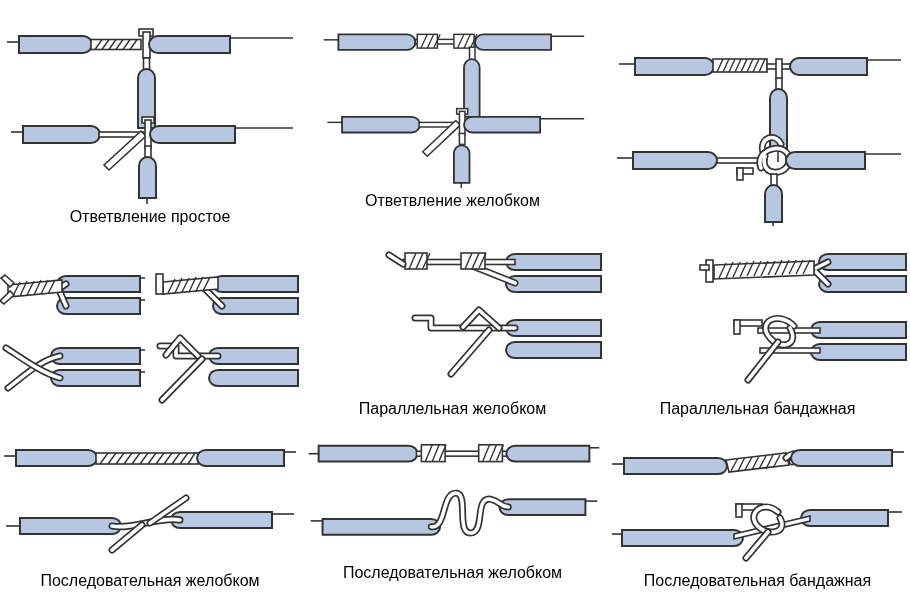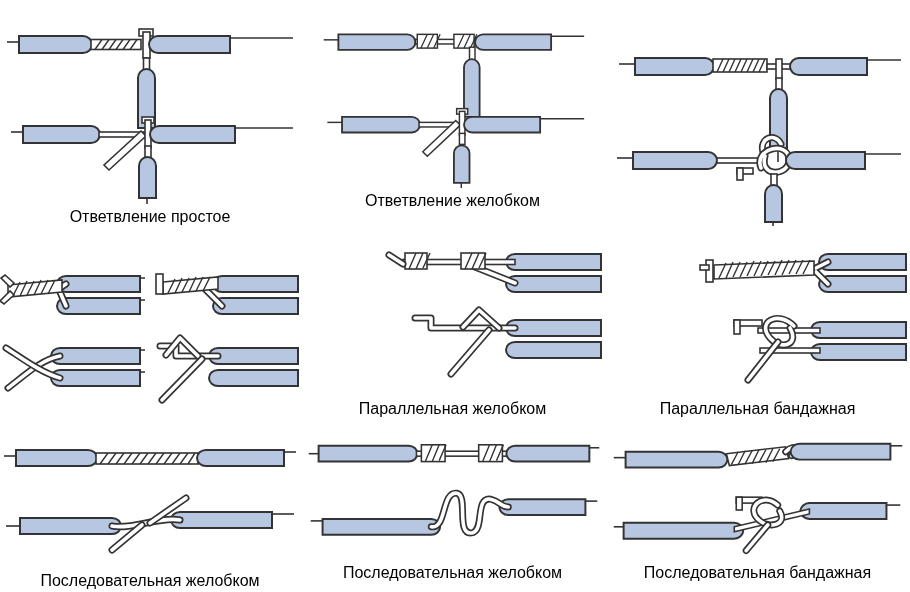--- a/index.html
+++ b/index.html
@@ -250,21 +250,21 @@
         <path class="ln" d="M6,94 H18"></path>
         <path class="ins" d="M18,92 H128 a9,8 0 0 1 0,16 H18 z"></path>
         <path class="ins" d="M206,72 a9,8 0 0 0 0,16 H284 V72 z"></path>
         <path class="ln" d="M284,74 H296"></path>
         <path class="to" d="M128,100 C144,102 138,64 154,66 C166,68 152,110 170,106 C182,102 172,70 188,72 C198,74 198,80 206,80"></path>
         <path class="ti" d="M128,100 C144,102 138,64 154,66 C166,68 152,110 170,106 C182,102 172,70 188,72 C198,74 198,80 206,80"></path>
       </svg>
       <figcaption class="caption">Последовательная желобком</figcaption>
     </figure>
 
-    <figure class="cell" style="margin:8px">
+    <figure class="cell" style="margin:0">
       <svg width="300" height="134" viewBox="0 0 300 134">
 
         <path class="ln" d="M4,30 H16"></path>
         <path class="ins" d="M16,24 H110 a9,8 0 0 1 0,16 H16 z"></path>
         <path class="bare" d="M118,26 L178,19 L181,31 L121,38 z"></path>
         <path class="hl" d="M123,37 130,24 M130,37 137,23 M137,36 144,23 M144,36 151,22 M151,35 158,22 M158,35 165,21 M165,34 172,21"></path>
         <path class="to" d="M178,24 C188,14 196,24 184,28"></path>
         <path class="ti" d="M178,24 C188,14 196,24 184,28"></path>
         <path class="ins" d="M192,16 a9,8 0 0 0 0,16 H284 V16 z"></path>
         <path class="ln" d="M284,18 H296"></path>

